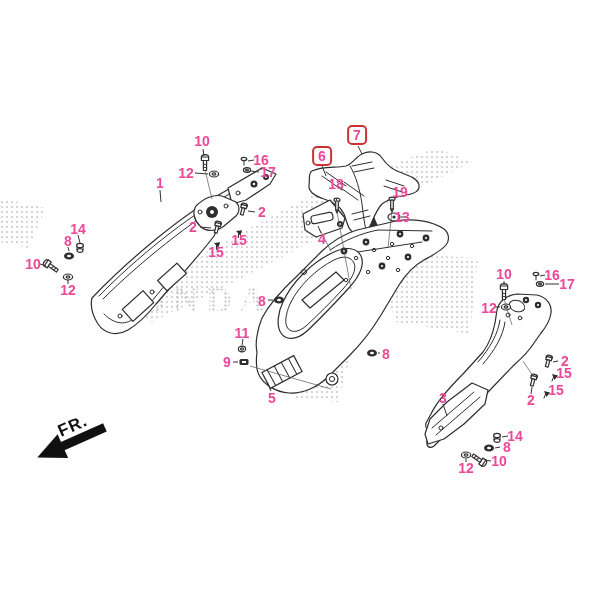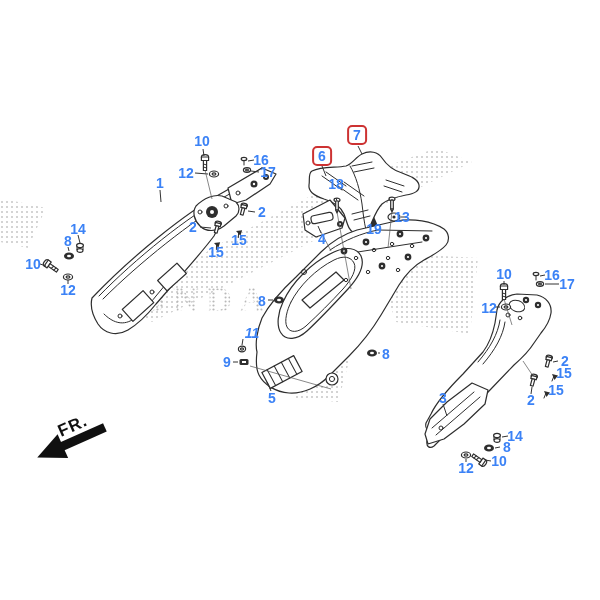--- a/index.html
+++ b/index.html
@@ -9,21 +9,21 @@
   
   .p{fill:#ffffff;stroke:#2e2e2e;stroke-width:1.2;stroke-linejoin:round;stroke-linecap:round;}
   .s{fill:none;stroke:#2e2e2e;stroke-width:1;stroke-linecap:round;}
   .thin{fill:none;stroke:#555;stroke-width:0.7;}
   .ld{stroke:#333;stroke-width:1;}
   .dk{fill:#2e2e2e;stroke:none;}
   .wm-text{font-family:"Liberation Serif",serif;font-weight:bold;font-size:36px;letter-spacing:7px;}
   
   #callout-layer{position:absolute;left:0;top:0;width:600px;height:600px;pointer-events:none;}
   .callout{position:absolute;transform:translate(-50%,-50%);font-size:14px;font-weight:600;
-           color:#3b82f6;line-height:1;background:transparent;white-space:nowrap;}
+           color:#ec4899;line-height:1;background:transparent;white-space:nowrap;}
   .callout.boxed{border:2px solid #cd3232;border-radius:5px;padding:1px 4px;background:#fff;font-weight:700;}
   .fr-text{font-size:17px;font-weight:700;letter-spacing:1px;fill:#101010;font-family:"Liberation Sans",sans-serif;}
 </style>
 </head>
 <body>
 
 <div class="stage">
 
 <svg width="600" height="600" viewBox="0 0 600 600">
   <defs>
@@ -396,26 +396,26 @@
       <div class="callout" style="left: 193px; top: 227px;">2</div>
       <div class="callout" style="left: 239px; top: 240px;">15</div>
       <div class="callout" style="left: 216px; top: 252px;">15</div>
       <div class="callout" style="left: 78px; top: 229px;">14</div>
       <div class="callout" style="left: 68px; top: 241px;">8</div>
       <div class="callout" style="left: 33px; top: 264px;">10</div>
       <div class="callout" style="left: 68px; top: 290px;">12</div>
       <div class="callout boxed" style="left: 322px; top: 156px;">6</div>
       <div class="callout boxed" style="left: 357px; top: 135px;">7</div>
       <div class="callout" style="left: 336px; top: 184px;">18</div>
-      <div class="callout" style="left: 374px; top: 192px; margin-top: 37px;">19</div>
+      <div class="callout" style="left: 400px; top: 192px;">19</div>
       <div class="callout" style="left: 402px; top: 217px;">13</div>
       <div class="callout" style="left: 322px; top: 239px;">4</div>
       <div class="callout" style="left: 262px; top: 301px;">8</div>
       <div class="callout" style="left: 386px; top: 354px;">8</div>
-      <div class="callout" style="left: 252px; top: 333px; font-style: italic;">11</div>
+      <div class="callout" style="left: 242px; top: 333px;">11</div>
       <div class="callout" style="left: 227px; top: 362px;">9</div>
       <div class="callout" style="left: 272px; top: 398px;">5</div>
       <div class="callout" style="left: 443px; top: 398px;">3</div>
       <div class="callout" style="left: 504px; top: 274px;">10</div>
       <div class="callout" style="left: 489px; top: 308px;">12</div>
       <div class="callout" style="left: 552px; top: 275px;">16</div>
       <div class="callout" style="left: 567px; top: 284px;">17</div>
       <div class="callout" style="left: 565px; top: 361px;">2</div>
       <div class="callout" style="left: 564px; top: 373px;">15</div>
       <div class="callout" style="left: 556px; top: 390px;">15</div>

